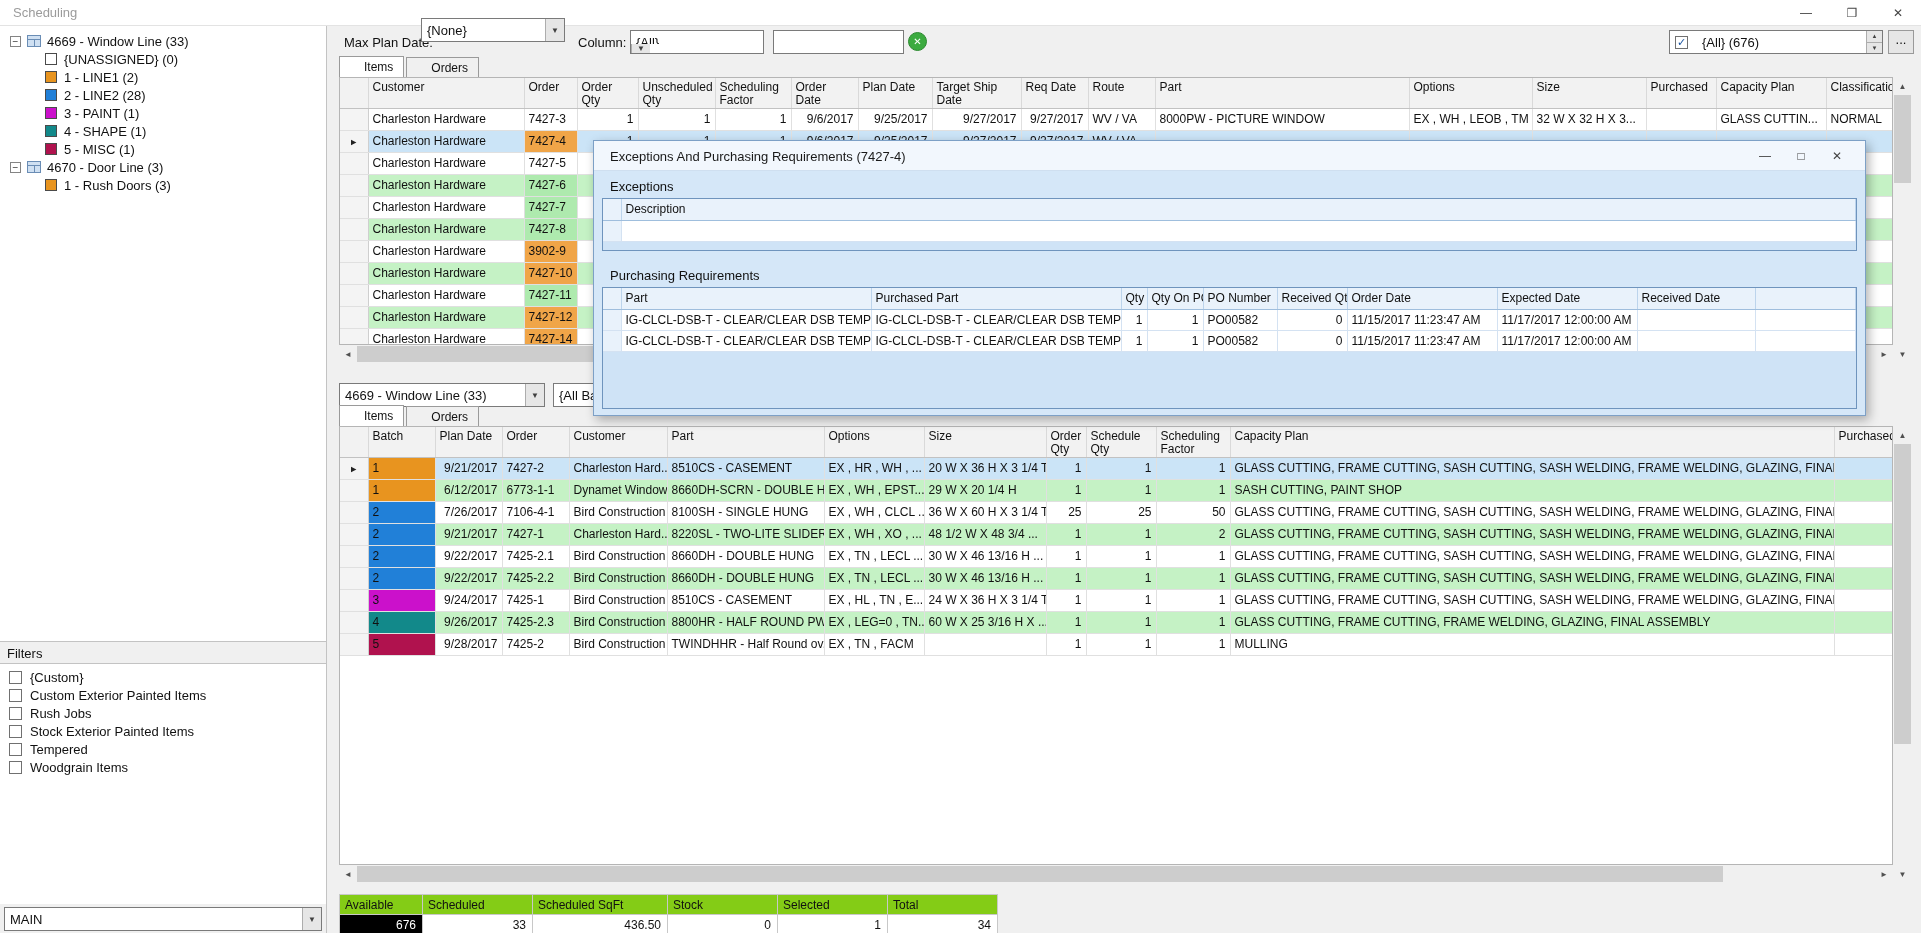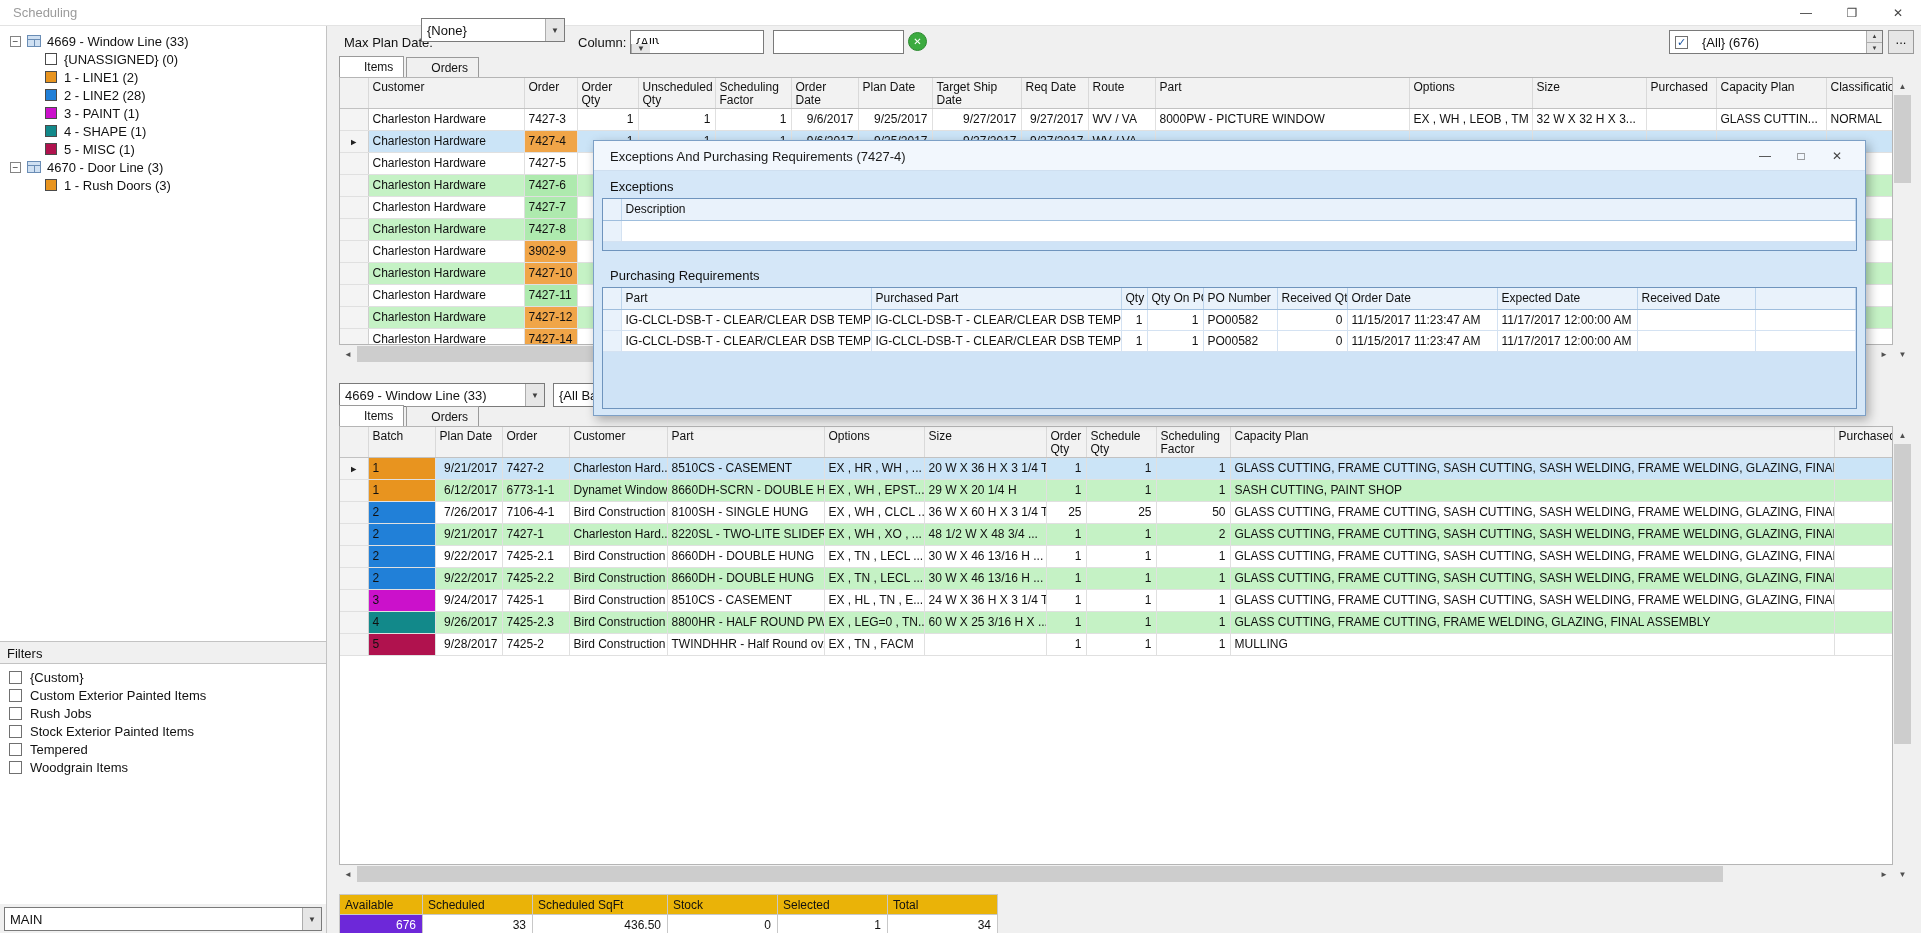--- a/index.html
+++ b/index.html
@@ -66,23 +66,23 @@
   .hscroll { position:absolute; height:18px; background:#f0f0f0; display:flex; align-items:stretch; }
   .vscroll { position:absolute; width:19px; background:#f0f0f0; display:flex; flex-direction:column; align-items:stretch; }
   .sb-btn { flex:0 0 18px; display:flex; align-items:center; justify-content:center; font-size:8px; color:#505050; background:#f0f0f0; }
   .sb-track { flex:1; position:relative; }
   .sb-thumb-h { position:absolute; top:1px; bottom:1px; background:#cdcdcd; }
   .sb-thumb-v { position:absolute; left:1px; right:1px; background:#cdcdcd; }
 
   
   .summary { position:absolute; left:339px; top:894px; }
   .summary table { border-collapse:collapse; table-layout:fixed; }
-  .summary th { background:#eab308; border:1px solid #c8c8c8; font-weight:normal; font-size:12px; text-align:left; padding:2px 5px; height:20px; color:#111; }
+  .summary th { background:#84cc16; border:1px solid #c8c8c8; font-weight:normal; font-size:12px; text-align:left; padding:2px 5px; height:20px; color:#111; }
   .summary td { background:#fff; border:1px solid #c8c8c8; font-size:12px; text-align:right; padding:2px 6px; height:20px; color:#111; }
-  .summary td.available { background:#6d28d9; color:#fff; }
+  .summary td.available { background:#000000; color:#fff; }
 
   
   .dialog { position:absolute; left:593px; top:140px; width:1273px; height:276px; background:#d5e7f8; border:1px solid #7da0c6; box-shadow:3px 4px 10px rgba(0,0,0,0.3); z-index:10; }
   .dialog-titlebar { position:absolute; left:0; top:0; right:0; height:30px; background:#f2f7fd; border-bottom:1px solid #cfdff0; }
   .dialog-title { position:absolute; left:16px; top:8px; font-size:13px; color:#1a1a1a; }
   .dialog-controls { position:absolute; right:10px; top:0; height:30px; display:flex; align-items:center; }
   .dlg-btn { width:36px; text-align:center; color:#444; font-size:12px; }
   .dlg-label { position:absolute; font-size:13px; color:#111; }
   .dlg-grid { position:absolute; left:8px; right:8px; background:#cfe3f6; border:1px solid #6f94bd; overflow:hidden; }
   .dlg-grid table { border-collapse:collapse; table-layout:fixed; width:100%; }

